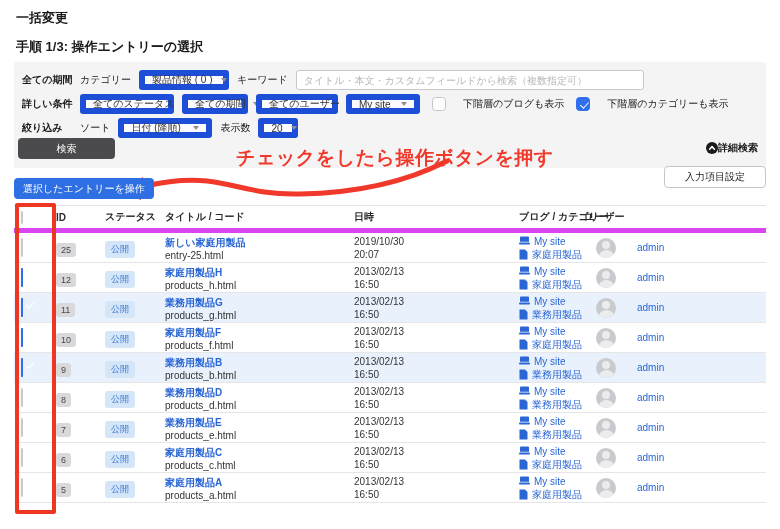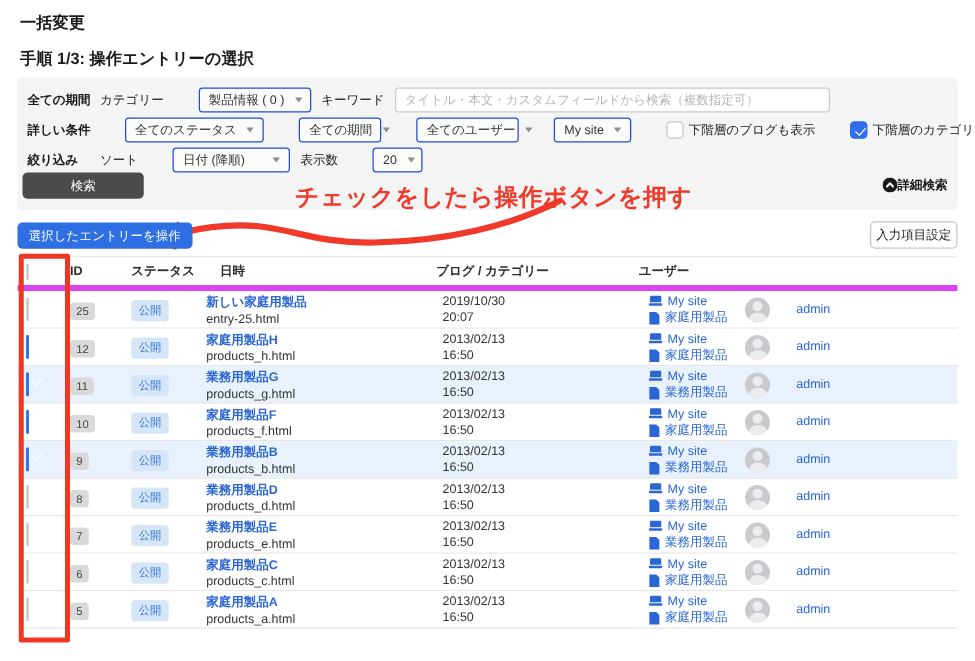--- a/index.html
+++ b/index.html
@@ -12,49 +12,49 @@
   .h1 { position:absolute; left:16px; top:9px; font-size:13px; font-weight:bold; }
   .h2 { position:absolute; left:16px; top:38px; font-size:13px; font-weight:bold; }
 
   
   .panel { position:absolute; left:14px; top:62px; width:752px; height:106px;
            background:#f4f4f5; border-radius:3px; padding:6px 8px; }
   .prow { display:flex; align-items:center; gap:8px; height:24px; font-size:10px; color:#1a1a1a; }
   .plabel { font-weight:bold; width:50px; flex:none; white-space:nowrap; }
   .ptext { white-space:nowrap; }
   .select { display:inline-flex; align-items:center; justify-content:space-between;
-            background:#fbfbfc; border:1px solid #1d4ed8; border-radius:3px; height:20px;
-            padding:0 7px; color:#333; white-space:nowrap; cursor:default;margin-left:20px; }
+            background:#fbfbfc; border:6px solid #1d4ed8; border-radius:3px; height:20px;
+            padding:0 7px; color:#333; white-space:nowrap; cursor:default; }
   .caret { width:0; height:0; border-left:3.5px solid transparent; border-right:3.5px solid transparent;
            border-top:4.5px solid #8e8e93; margin-left:8px; flex:none; }
   .text-input { height:20px; width:348px; border:1px solid #c9c9cc; border-radius:3px;
                 background:#fff; font-size:10px; padding:0 7px; color:#333; font-family:inherit; }
   .text-input::placeholder { color:#b6b6bb; }
-  .fgroup { display:flex; align-items:center; gap:4px; margin-left:20px; white-space:nowrap; }
+  .fgroup { display:flex; align-items:center; gap:17px; margin-left:4px; white-space:nowrap; }
   .cb { width:14px; height:14px; border:1px solid #c6c6c9; border-radius:3.5px;
         background:#fdfdfd; position:relative; flex:none; }
   .cb.checked { background:#2f6fed; border-color:#2f6fed; }
   .cb.checked::after { content:""; position:absolute; left:4.5px; top:1.5px; width:3.5px; height:7px;
         border:solid #fff; border-width:0 1.8px 1.8px 0; transform:rotate(42deg); }
   .search-btn { position:absolute; left:4px; top:76px; width:97px; height:21px;
         background:#4b4b4d; color:#fff; border-radius:4px; font-size:10px;
         display:flex; align-items:center; justify-content:center; cursor:pointer; }
   .adv { position:absolute; right:8px; top:79px; display:flex; align-items:center; gap:0;
         font-size:10px; font-weight:bold; color:#1a1a1a; cursor:pointer; }
 
   
   .ann-text { position:absolute; left:236px; top:145px; font-size:19px; font-weight:bold;
         color:#f1392b; white-space:nowrap; letter-spacing:0.5px; }
   .arrow-svg { position:absolute; left:0; top:0; width:780px; height:529px; pointer-events:none; }
 
   
   .operate-btn { position:absolute; left:14px; top:178px; height:21px; padding:0 9px;
         background:#2e6fe4; color:#fff; font-size:10px; border-radius:4px;
         display:flex; align-items:center; cursor:pointer; }
-  .fields-btn { position:absolute; right:14px; top:177px; height:22px; padding:0 4px;
+  .fields-btn { position:absolute; right:14px; top:166px; height:22px; padding:0 20px;
         background:#fff; border:1px solid #c6c6c9; border-radius:4px; color:#222;
         font-size:10px; display:flex; align-items:center; cursor:pointer; }
 
   
   .table { position:absolute; left:14px; top:205px; width:752px; border-top:1px solid #e2e2e4; }
   .trow { display:grid; grid-template-columns:42px 41px 65px 178px 170px 73px 1fr;
         align-items:center; border-bottom:1px solid #e6e6e8; min-height:30px; background:#fff; }
   .trow.hl { background:#e9f2fc; }
   .thead { min-height:27px; font-size:10px; font-weight:bold; color:#2b2b2d;
         border-bottom:5px solid #d946ef; background:#fff; }
@@ -101,21 +101,21 @@
     <span class="ptext">カテゴリー</span>
     <span class="select" style="width:90px">
       <span>製品情報 ( 0 )</span>
       <span class="caret"></span>
     </span>
     <span class="ptext">キーワード</span>
     <input class="text-input" type="text" placeholder="タイトル・本文・カスタムフィールドから検索（複数指定可）" style="">
   </div>
   <div class="prow">
     <span class="plabel">詳しい条件</span>
-    <span class="select" style="width:115px">
+    <span class="select" style="width:94px">
       <span>全てのステータス</span>
       <span class="caret"></span>
     </span>
     <span class="select" style="width:66px">
       <span>全ての期間</span>
       <span class="caret"></span>
     </span>
     <span class="select" style="width:82px">
       <span>全てのユーザー</span>
       <span class="caret"></span>
@@ -163,20 +163,21 @@
 </svg>
 
 <div class="operate-btn">選択したエントリーを操作</div>
 <div class="fields-btn">入力項目設定</div>
 
 <div class="table">
   <div class="trow thead">
     <div class="cell-cb"><span class="row-cb"></span></div>
     <div>ID</div>
     <div style="padding-left:8px">ステータス</div>
+    <div style="padding-left:3px">タイトル / コード</div>
     <div style="padding-left:14px">日時</div>
     <div style="padding-left:9px; white-space:nowrap">ブログ / カテゴリー</div>
     <div class="hu" style="padding-left:13px">ユーザー</div>
   </div>
   <div id="rows-container">
       <div class="trow">
         <div class="cell-cb"><span class="row-cb"></span></div>
         <div><span class="badge-id">25</span></div>
         <div><span class="badge-status">公開</span></div>
         <div class="cell-title">

